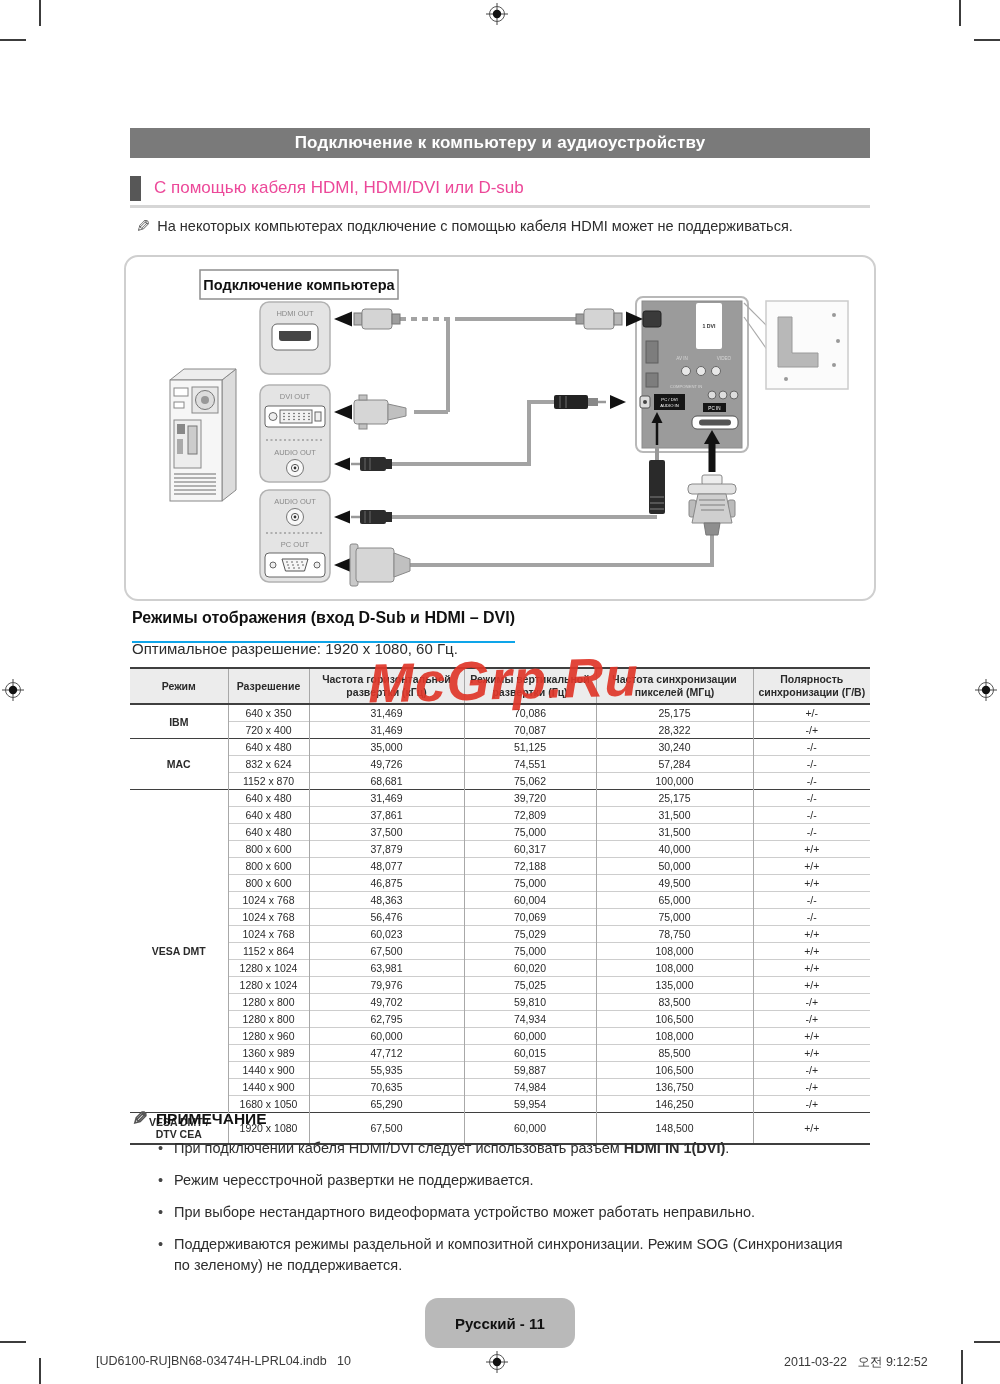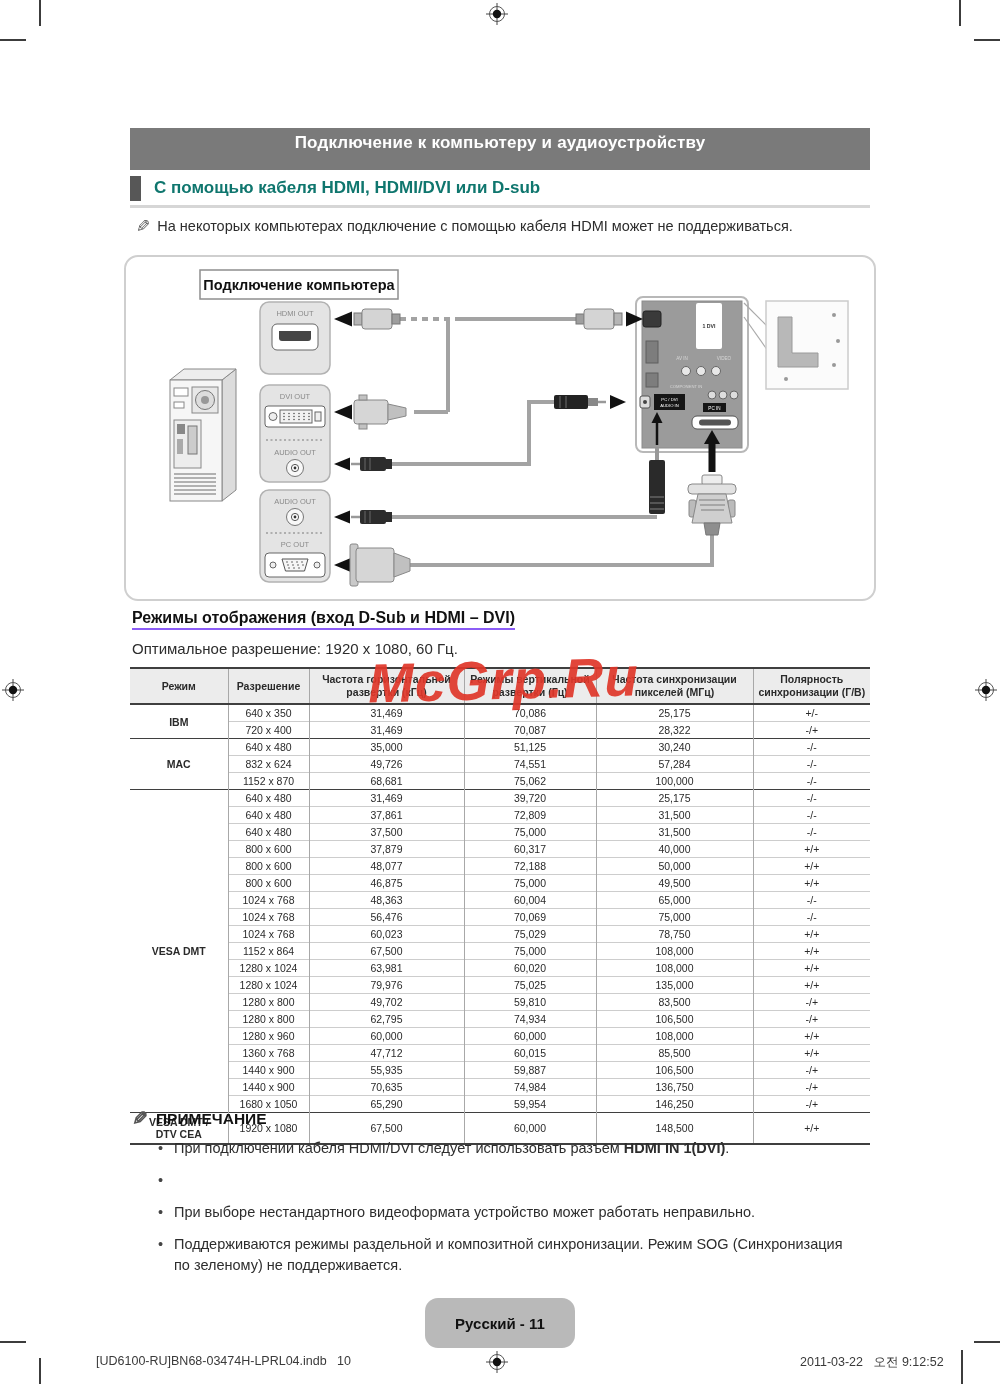--- a/index.html
+++ b/index.html
@@ -3,37 +3,37 @@
 <meta charset="utf-8">
 <style>
   html,body{margin:0;padding:0;background:#fff;}
   body{width:1000px;height:1384px;position:relative;font-family:"Liberation Sans",sans-serif;color:#222;overflow:hidden;}
 
   
   .crop{position:absolute;background:#3c3c3c;}
   .regmark{position:absolute;width:22px;height:22px;}
 
   
-  .title-bar{position:absolute;left:130px;top:128px;width:740px;height:42px;background:#7a7a7a;color:#fff;
+  .title-bar{position:absolute;left:130px;top:128px;width:740px;height:30px;background:#7a7a7a;color:#fff;
     font-size:17px;font-weight:bold;text-align:center;line-height:30px;letter-spacing:.2px;}
 
   
   .section-head{position:absolute;left:130px;top:176px;width:740px;height:29px;border-bottom:3px solid #d6d6d6;display:flex;align-items:flex-start;}
   .section-block{width:11px;height:25px;background:#575757;margin-right:13px;flex:0 0 auto;}
-  .section-title{font-size:17px;font-weight:bold;color:#0f766e;line-height:24px;}
+  .section-title{font-size:17px;font-weight:normal;color:#ec4899;line-height:24px;}
 
   .top-note{position:absolute;left:136px;top:218px;width:730px;font-size:14.5px;color:#2d2d2d;display:flex;align-items:flex-start;}
   .pencil{font-size:17px;color:#555;margin-right:7px;line-height:18px;transform:scaleX(-1);display:inline-block;}
 
   
   .diagram-box{position:absolute;left:124px;top:255px;width:748px;height:342px;border:2px solid #cfcfcf;border-radius:14px;}
 
   
   .modes-head{position:absolute;left:132px;top:609px;font-size:16px;font-weight:bold;color:#111;}
-  .modes-head span{border-bottom:2px solid #8b5cf6;padding-bottom:2px;}
+  .modes-head span{border-bottom:2px solid #0ea5e9;padding-bottom:15px;}
   .optimal{position:absolute;left:132px;top:640px;font-size:15px;color:#2d2d2d;}
 
   
   table.modes{position:absolute;left:130px;top:667px;width:740px;border-collapse:collapse;table-layout:fixed;
     font-size:10.5px;color:#2a2a2a;border-top:2px solid #3f3f3f;border-bottom:2px solid #3f3f3f;}
   table.modes th,table.modes td{border-left:1px solid #a8a8a8;border-right:1px solid #a8a8a8;text-align:center;vertical-align:middle;padding:0 2px;}
   table.modes thead th{background:#ececec;font-weight:bold;height:34px;line-height:1.2;border-bottom:2px solid #3f3f3f;font-size:10.5px;}
   table.modes tbody td{height:16px;border-top:1px solid #cdcdcd;}
   table.modes tbody tr.group-start td,table.modes tbody tr.group-start th{border-top:1.5px solid #3f3f3f;}
   table.modes tbody th.mode{font-weight:bold;white-space:pre-line;border-top:1.5px solid #3f3f3f;font-size:10.5px;}
@@ -484,21 +484,21 @@
         <td class="c-right">-/+</td>
       </tr>
       <tr>
         <td>1280 x 960</td>
         <td>60,000</td>
         <td>60,000</td>
         <td>108,000</td>
         <td class="c-right">+/+</td>
       </tr>
       <tr>
-        <td>1360 x 768</td>
+        <td>1360 x 989</td>
         <td>47,712</td>
         <td>60,015</td>
         <td>85,500</td>
         <td class="c-right">+/+</td>
       </tr>
       <tr>
         <td>1440 x 900</td>
         <td>55,935</td>
         <td>59,887</td>
         <td>106,500</td>
@@ -536,26 +536,27 @@
   <span class="pencil">✎</span>
   <span>ПРИМЕЧАНИЕ</span>
 </div>
 <div class="notes-list">
     <div class="note-item">
       <span class="bullet">•</span>
       <span>При подключении кабеля HDMI/DVI следует использовать разъем <b>HDMI IN 1(DVI)</b>.</span>
     </div>
     <div class="note-item">
       <span class="bullet">•</span>
+      <span>Режим чересстрочной развертки не поддерживается.</span>
     </div>
     <div class="note-item">
       <span class="bullet">•</span>
       <span>При выборе нестандартного видеоформата устройство может работать неправильно.</span>
     </div>
     <div class="note-item">
       <span class="bullet">•</span>
       <span>Поддерживаются режимы раздельной и композитной синхронизации. Режим SOG (Синхронизация по зеленому) не поддерживается.</span>
     </div>
   </div>
 
 <div class="page-badge">Русский - 11</div>
 <div class="footer-text" style="left:96px;">[UD6100-RU]BN68-03474H-LPRL04.indb   10</div>
-<div class="footer-text" style="left:800px;">2011-03-22   오전 9:12:52</div>
+<div class="footer-text" style="left:784px;">2011-03-22   오전 9:12:52</div>
 
 </body></html>

